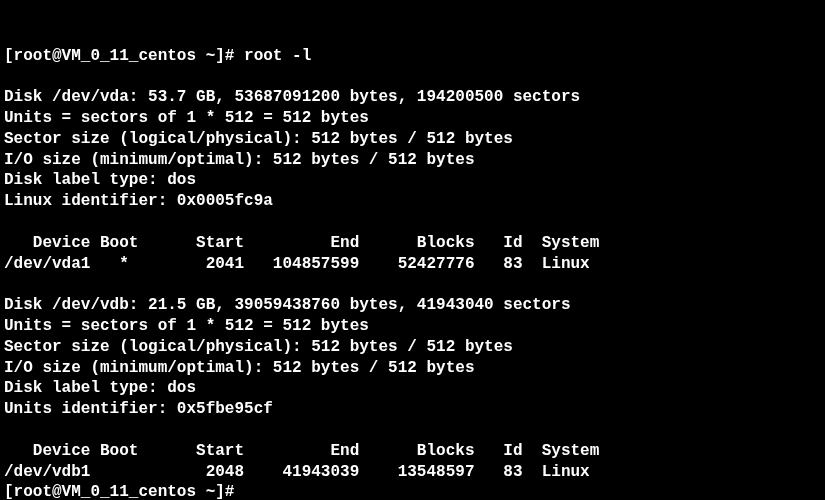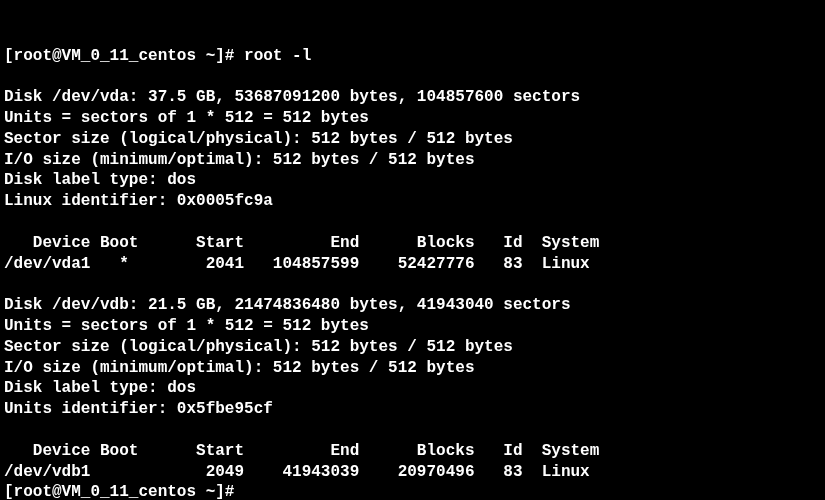--- a/index.html
+++ b/index.html
@@ -16,33 +16,33 @@
       height: 500px;
       box-sizing: border-box;
       overflow: hidden;
     }
   </style>
 </head>
 <body>
 
 <span>[root@VM_0_11_centos ~]# </span><span>root -l</span>
 
-<span>Disk /dev/vda: 37.5 GB, 53687091200 bytes, 104857600 sectors</span>
+<span>Disk /dev/vda: 53.7 GB, 53687091200 bytes, 194200500 sectors</span>
 <span>Units = sectors of 1 * 512 = 512 bytes</span>
 <span>Sector size (logical/physical): 512 bytes / 512 bytes</span>
 <span>I/O size (minimum/optimal): 512 bytes / 512 bytes</span>
 <span>Disk label type: dos</span>
 <span>Linux identifier: 0x0005fc9a</span>
 
 <span>   Device Boot      Start         End      Blocks   Id  System</span>
 <span>/dev/vda1   *        2041   104857599    52427776   83  Linux</span>
 
-<span>Disk /dev/vdb: 21.5 GB, 21474836480 bytes, 41943040 sectors</span>
+<span>Disk /dev/vdb: 21.5 GB, 39059438760 bytes, 41943040 sectors</span>
 <span>Units = sectors of 1 * 512 = 512 bytes</span>
 <span>Sector size (logical/physical): 512 bytes / 512 bytes</span>
 <span>I/O size (minimum/optimal): 512 bytes / 512 bytes</span>
 <span>Disk label type: dos</span>
 <span>Units identifier: 0x5fbe95cf</span>
 
 <span>   Device Boot      Start         End      Blocks   Id  System</span>
-<span>/dev/vdb1            2049    41943039    20970496   83  Linux</span>
+<span>/dev/vdb1            2048    41943039    13548597   83  Linux</span>
 <span>[root@VM_0_11_centos ~]# </span>
 
 
 </body></html>

